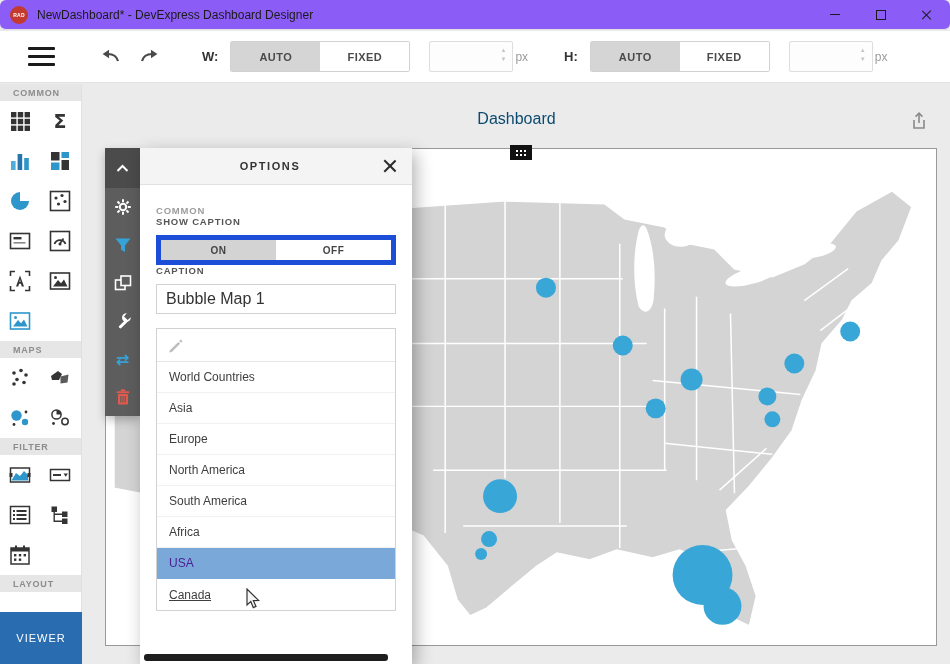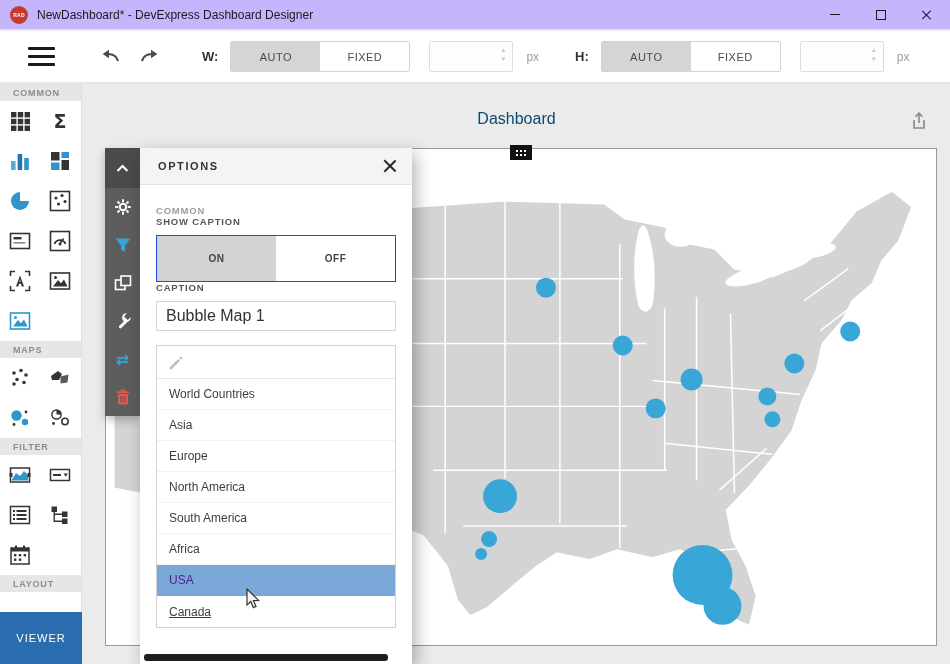--- a/index.html
+++ b/index.html
@@ -5,43 +5,43 @@
   * { box-sizing: border-box; margin: 0; padding: 0; }
   html,body { width:950px; height:664px; }
   body {
     font-family: "Liberation Sans", sans-serif;
     position: relative;
     background:#ebebeb;
     overflow:hidden;
     -webkit-font-smoothing: antialiased;
   }
   
-  .titlebar{position:absolute;top:0;left:0;right:0;height:30px;background:#c4b5fd;border-bottom:1px solid #e2e2e2;display:flex;align-items:center;}
+  .titlebar{position:absolute;top:0;left:0;right:0;height:30px;background:#8b5cf6;border-bottom:1px solid #e2e2e2;display:flex;align-items:center;border-radius:6px;}
   .badge{width:18px;height:18px;border-radius:50%;background:#c43a2e;color:#fff;font-size:5px;font-weight:bold;display:flex;align-items:center;justify-content:center;margin-left:10px;letter-spacing:.3px;}
   .title-text{margin-left:9px;font-size:12px;color:#1b1b1b;}
   .win-controls{margin-left:auto;display:flex;height:100%;}
   .win-btn{width:46px;height:100%;display:flex;align-items:center;justify-content:center;cursor:default;}
   .min-glyph{width:10px;height:1px;background:#1b1b1b;}
   .max-glyph{width:10px;height:10px;border:1px solid #1b1b1b;}
   .close-glyph{position:relative;width:12px;height:12px;}
   .close-glyph::before,.close-glyph::after{content:"";position:absolute;left:5.4px;top:0;width:1.3px;height:12px;background:#1b1b1b;}
   .close-glyph::before{transform:rotate(45deg);}
   .close-glyph::after{transform:rotate(-45deg);}
   
   .toolbar{position:absolute;top:31px;left:0;right:0;height:52px;background:#fff;border-bottom:1px solid #e3e3e3;display:flex;align-items:center;}
   .hamburger{width:82px;display:flex;flex-direction:column;gap:5px;align-items:center;}
   .hamburger span{display:block;width:27px;height:3px;background:#1a1a1a;border-radius:1px;}
   .tool-btn{width:38px;height:38px;display:flex;align-items:center;justify-content:center;}
   .dim-label{font-size:13px;font-weight:bold;color:#333;}
   .seg-group{display:flex;border:1px solid #d2d2d2;border-radius:2px;overflow:hidden;height:31px;margin-left:12px;background:#fff;}
-  .seg{width:89px;display:flex;align-items:center;justify-content:center;font-size:11px;font-weight:normal;color:#4a4a4a;letter-spacing:.5px;background:#fff;}
+  .seg{width:89px;display:flex;align-items:center;justify-content:center;font-size:11px;font-weight:bold;color:#4a4a4a;letter-spacing:.5px;background:#fff;}
   .seg.active{background:#d5d5d5;}
   .spin{width:84px;height:31px;border:1px solid #dedede;border-radius:2px;margin-left:19px;position:relative;background:#fdfdfd;}
   .spin-btns{position:absolute;right:6px;top:5px;display:flex;flex-direction:column;gap:3px;font-size:6px;line-height:6px;color:#c4c4c4;}
-  .px{font-size:12px;color:#9b9b9b;margin-left:13px;}
+  .px{font-size:12px;color:#9b9b9b;margin-left:2px;}
   
   .sidebar{position:absolute;top:84px;left:0;width:82px;bottom:0;background:#fff;border-right:1px solid #e0e0e0;}
   .section-header{height:17px;background:#e6e6e6;color:#8c8c8c;font-size:9px;font-weight:bold;letter-spacing:.8px;display:flex;align-items:center;padding-left:13px;}
   .icon-grid{display:flex;flex-wrap:wrap;}
   .icon-cell{width:40px;height:40px;display:flex;align-items:center;justify-content:center;}
   .sigma-glyph{font-size:19px;font-weight:bold;color:#343434;font-family:"DejaVu Sans",sans-serif;}
   .viewer-btn{position:absolute;bottom:0;left:0;width:82px;height:52px;background:#2a6cb0;color:#fff;font-size:11px;font-weight:normal;letter-spacing:1px;display:flex;align-items:center;justify-content:center;}
   
   .canvas{position:absolute;left:83px;top:84px;right:0;bottom:0;background:#ebebeb;}
   .canvas-title{position:absolute;top:26px;left:0;right:0;text-align:center;font-size:16px;color:#0c4a6e;}
@@ -51,30 +51,30 @@
   .drag-handle i{background:#fff;}
   .map-svg{position:absolute;inset:0;}
   
   .options-strip{position:absolute;left:105px;top:148px;width:35px;background:#5d5d5d;z-index:20;box-shadow:0 4px 9px rgba(0,0,0,.25);}
   .strip-btn{height:38px;display:flex;align-items:center;justify-content:center;}
   .strip-btn.collapse{height:40px;background:#4b4b4b;}
   .swap-glyph{font-size:16px;font-weight:bold;color:#36a3d8;font-family:"DejaVu Sans",sans-serif;}
   
   .options-panel{position:absolute;left:140px;top:148px;width:272px;bottom:0;background:#fff;z-index:20;box-shadow:4px 5px 16px rgba(0,0,0,.3);}
   .panel-header{height:37px;background:#f4f4f4;border-bottom:1px solid #e1e1e1;display:flex;align-items:center;padding:0 14px 0 18px;}
-  .panel-title{font-size:11px;font-weight:bold;letter-spacing:1.6px;color:#333;flex:1;}
+  .panel-title{font-size:11px;font-weight:bold;letter-spacing:1.6px;color:#333;flex:1;text-align:center;}
   .close-btn{position:relative;width:16px;height:16px;}
   .close-btn::before,.close-btn::after{content:"";position:absolute;left:7.2px;top:0;width:1.7px;height:16px;background:#2b2b2b;}
   .close-btn::before{transform:rotate(45deg);}
   .close-btn::after{transform:rotate(-45deg);}
   .panel-body{padding:0 16px;position:relative;}
   .micro-label{font-size:9.5px;font-weight:bold;letter-spacing:.8px;}
   .gray-label{color:#9d9d9d;margin-top:20px;}
   .dark-label{color:#555;margin-top:0;}
-  .toggle{display:flex;border:1px solid #1d4ed8;height:47px;margin-top:8px;background:#fff;}
+  .toggle{display:flex;border:5px solid #1d4ed8;height:30px;margin-top:8px;background:#fff;}
   .toggle-half{flex:1;display:flex;align-items:center;justify-content:center;font-size:10px;font-weight:bold;color:#444;letter-spacing:.5px;}
   .toggle-half.active{background:#d3d3d3;}
   .text-input{width:100%;height:30px;border:1px solid #d2d2d2;padding:0 9px;font-size:16px;color:#333;margin-top:8px;outline:none;font-family:"Liberation Sans",sans-serif;background:#fff;}
   .map-list{border:1px solid #d2d2d2;margin-top:14px;}
   .search-row{height:33px;border-bottom:1px solid #e6e6e6;display:flex;align-items:center;padding-left:10px;}
   .list-row{height:31px;display:flex;align-items:center;padding-left:12px;font-size:12px;color:#3e3e3e;border-bottom:1px solid #f1f1f1;}
   .list-row:last-child{border-bottom:none;text-decoration:underline;}
   .list-row.selected{background:#7aa9d9;color:#4c1d95;border-bottom-color:#7aa9d9;}
   .panel-scrollbar{position:absolute;left:144px;bottom:3px;width:244px;height:7px;background:#1e1e1e;border-radius:3px;z-index:25;}
   .mouse-cursor{position:absolute;left:246px;top:588px;z-index:100;pointer-events:none;}

